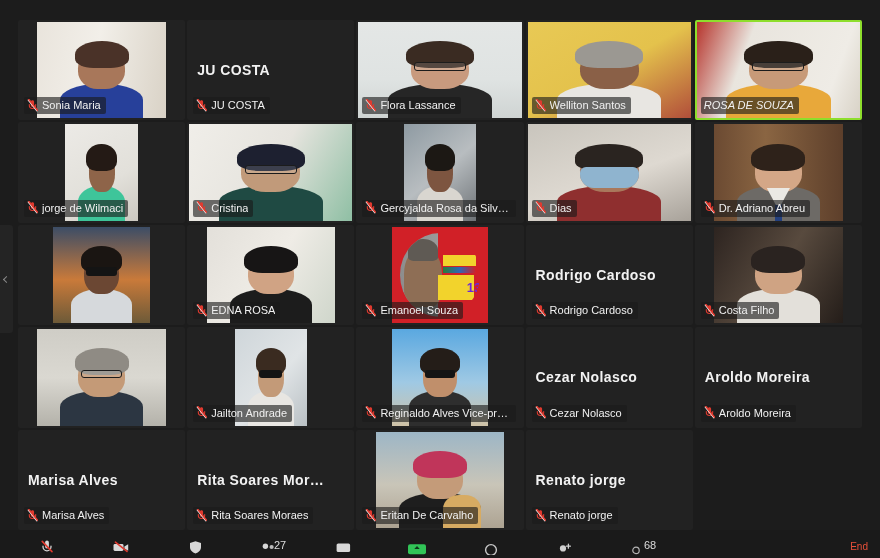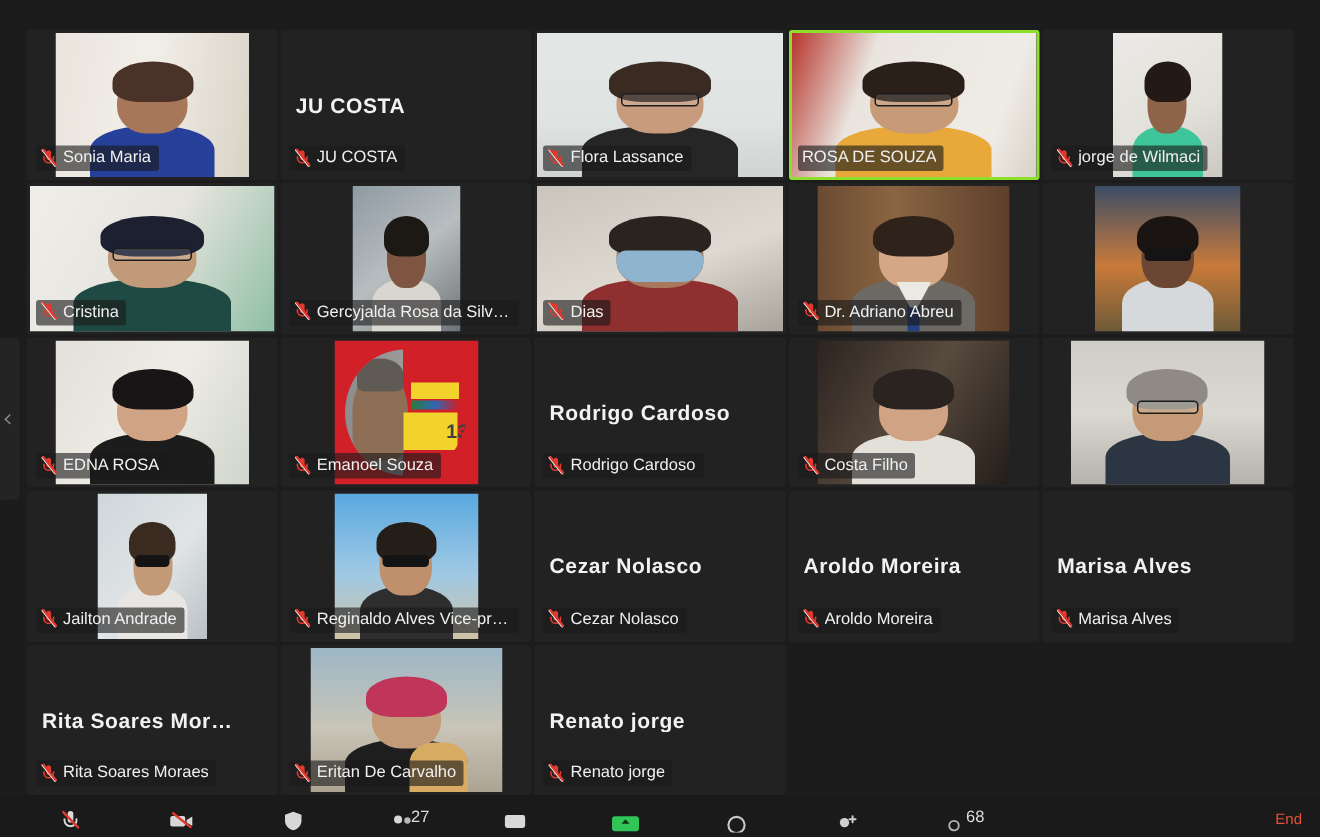--- a/index.html
+++ b/index.html
@@ -24,21 +24,21 @@
   }
 
   .tile {
     position:relative;
     background:#222222;
     overflow:hidden;
     display:flex; align-items:center; justify-content:flex-start;
     border:2px solid transparent;
     border-radius:2px;
   }
-  .tile.active { border-color:#8ede2c; }
+  .tile.active { border-color:#8ede2c;font-style:italic; }
 
   
   .vid {
     position:absolute; top:0; left:0; width:100%; height:100%;
     display:flex; align-items:center; justify-content:center;
   }
   .frame {
     position:relative;
     height:100%;
     aspect-ratio:4/3;
@@ -164,20 +164,39 @@
         <div class="badge">
           <svg class="mute" viewBox="0 0 11 13">
             <path d="M5.5 1.2c.9 0 1.6.7 1.6 1.6v3.4c0 .9-.7 1.6-1.6 1.6S3.9 7.1 3.9 6.2V2.8c0-.9.7-1.6 1.6-1.6z" fill="#e03a2f"></path>
             <path d="M2.3 5.6v.7a3.2 3.2 0 0 0 6.4 0v-.7" stroke="#e03a2f" stroke-width="1.1" fill="none" stroke-linecap="round"></path>
             <path d="M1.4 1.1 9.8 11.6" stroke="#f3f3f3" stroke-width="1.5" stroke-linecap="round"></path>
             <path d="M1.9 0.6 10.3 11.1" stroke="#e03a2f" stroke-width="1.6" stroke-linecap="round"></path>
           </svg>
           <span class="nm">Flora Lassance</span>
         </div>
       </div>
+      <div class="tile">
+        <div class="vid">
+          <div class="frame fill" style="">
+            <div class="sc" style="background:linear-gradient(150deg,#e8c955 0%,#e4c24c 50%,#b14e3a 100%);"></div>
+            <div class="torso" style="left:18%;bottom:0;width:64%;height:36%;background:#e8e6e2;"></div>
+            <div class="person" style="left:32%;top:26%;width:36%;height:44%;background:#8a6047;"></div>
+            <div style="position:absolute;left:29%;top:20%;width:42%;height:28%;border-radius:50% 50% 34% 34%;background:#9b9892;"></div>
+          </div>
+        </div>
+        <div class="badge">
+          <svg class="mute" viewBox="0 0 11 13">
+            <path d="M5.5 1.2c.9 0 1.6.7 1.6 1.6v3.4c0 .9-.7 1.6-1.6 1.6S3.9 7.1 3.9 6.2V2.8c0-.9.7-1.6 1.6-1.6z" fill="#e03a2f"></path>
+            <path d="M2.3 5.6v.7a3.2 3.2 0 0 0 6.4 0v-.7" stroke="#e03a2f" stroke-width="1.1" fill="none" stroke-linecap="round"></path>
+            <path d="M1.4 1.1 9.8 11.6" stroke="#f3f3f3" stroke-width="1.5" stroke-linecap="round"></path>
+            <path d="M1.9 0.6 10.3 11.1" stroke="#e03a2f" stroke-width="1.6" stroke-linecap="round"></path>
+          </svg>
+          <span class="nm">Welliton Santos</span>
+        </div>
+      </div>
       <div class="tile active">
         <div class="vid">
           <div class="frame fill" style="">
             <div class="sc" style="background:linear-gradient(110deg,#b6342c 0%,#e9e5de 30%,#efece6 80%,#d8d2c6 100%);"></div>
             <div class="torso" style="left:18%;bottom:0;width:64%;height:36%;background:#e8a83a;"></div>
             <div class="person" style="left:32%;top:26%;width:36%;height:44%;background:#c79a78;"></div>
             <div style="position:absolute;left:29%;top:20%;width:42%;height:28%;border-radius:50% 50% 34% 34%;background:#2a2019;"></div>
             <div style="position:absolute;left:34%;top:42%;width:32%;height:9%;border:1.4px solid #1c1c1c;border-radius:3px;background:rgba(255,255,255,.14);"></div>
           </div>
         </div>
@@ -316,21 +335,21 @@
       </div>
       <div class="tile">
         <div class="vid">
           <div class="frame sq" style="">
             <div class="sc" style="background:#d12027;"></div>
             <div style="position:absolute;left:8%;top:6%;width:84%;height:88%;border-radius:50%;background:linear-gradient(90deg,#8d8d8d 0%,#9a9a9a 48%,#d12027 48%,#d12027 100%);overflow:hidden;">
               <div style="position:absolute;left:6%;top:18%;width:46%;height:70%;border-radius:44% 44% 30% 30%;background:#8e6e55;"></div>
               <div style="position:absolute;left:10%;top:8%;width:38%;height:26%;border-radius:50% 50% 18% 18%;background:#5f5a54;"></div>
               <div style="position:absolute;right:6%;top:26%;width:40%;height:14%;background:#f2d32c;"></div>
               <div style="position:absolute;right:6%;top:40%;width:40%;height:8%;background:linear-gradient(90deg,#2a7d3a,#2f66b5,#d12027);"></div>
-              <div style="position:absolute;right:8%;top:50%;width:36%;height:30%;background:#f2d32c;color:#404040;font:bold 13px 'Liberation Sans',sans-serif;display:flex;align-items:center;justify-content:center;padding-left:36px;">13</div>
+              <div style="position:absolute;right:8%;top:50%;width:36%;height:30%;background:#f2d32c;color:#6d28d9;font:bold 13px 'Liberation Sans',sans-serif;display:flex;align-items:center;justify-content:center;padding-left:36px;">13</div>
             </div>
           </div>
         </div>
         <div class="badge">
           <svg class="mute" viewBox="0 0 11 13">
             <path d="M5.5 1.2c.9 0 1.6.7 1.6 1.6v3.4c0 .9-.7 1.6-1.6 1.6S3.9 7.1 3.9 6.2V2.8c0-.9.7-1.6 1.6-1.6z" fill="#e03a2f"></path>
             <path d="M2.3 5.6v.7a3.2 3.2 0 0 0 6.4 0v-.7" stroke="#e03a2f" stroke-width="1.1" fill="none" stroke-linecap="round"></path>
             <path d="M1.4 1.1 9.8 11.6" stroke="#f3f3f3" stroke-width="1.5" stroke-linecap="round"></path>
             <path d="M1.9 0.6 10.3 11.1" stroke="#e03a2f" stroke-width="1.6" stroke-linecap="round"></path>
           </svg>

